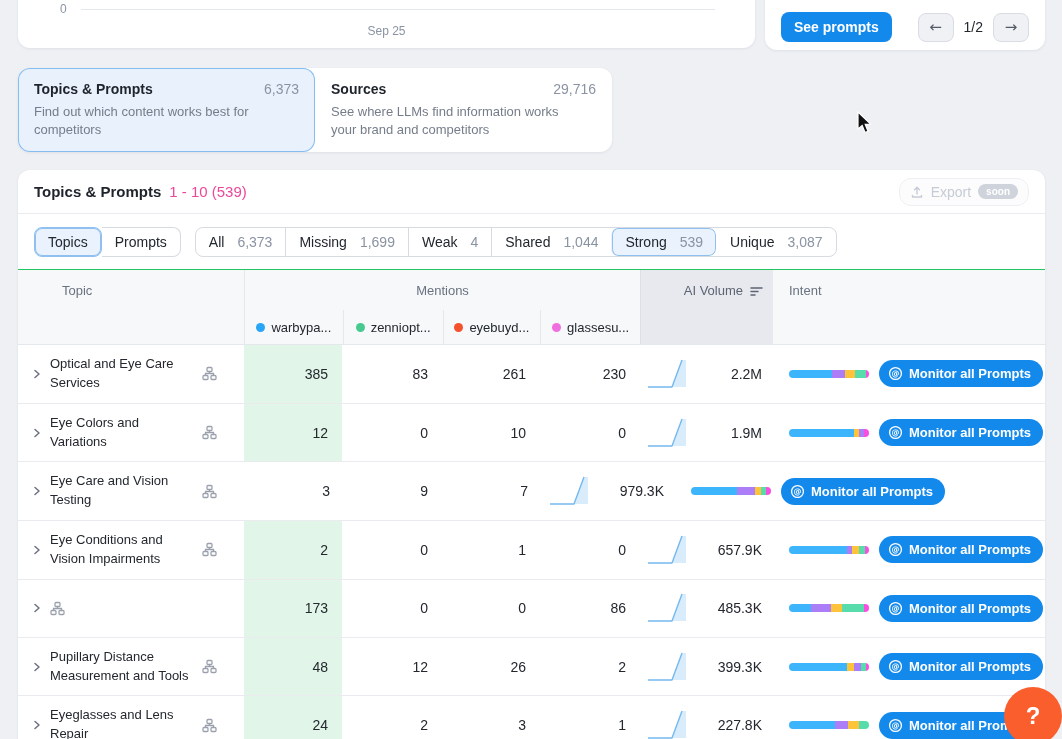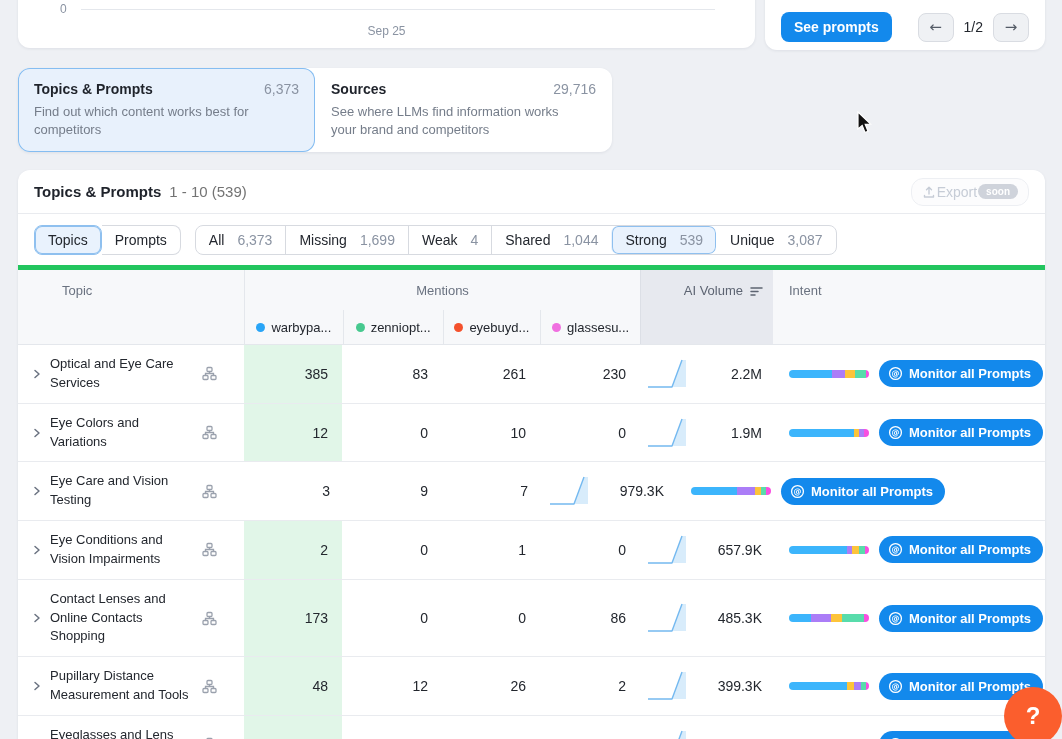--- a/index.html
+++ b/index.html
@@ -42,26 +42,26 @@
   .nav-card-top { display:flex; justify-content:space-between; align-items:baseline; }
   .nav-card-title { font-size:14px; font-weight:700; color:#1f232b; }
   .nav-card-count { font-size:14px; color:#8a93a2; }
   .nav-card-desc { margin-top:6px; font-size:13px; line-height:1.4; color:#757d8a; max-width:250px; }
 
   
   .panel { position:absolute; left:18px; top:170px; width:1027px; height:569px; background:#fff; border-radius:12px 12px 0 0; box-shadow:0 1px 3px rgba(25,39,62,.08); overflow:hidden; }
   .panel-header { height:44px; display:flex; align-items:center; justify-content:space-between; padding:0 16px; border-bottom:1px solid #e9ebef; }
   .panel-title-wrap { display:flex; align-items:baseline; gap:8px; }
   .panel-title { font-size:15px; font-weight:700; color:#1f232b; }
-  .panel-range { font-size:15px; color:#737373; }
-  .export-btn { display:flex; align-items:center; gap:1px; padding:5px 10px; border:1px solid #edeff3; border-radius:12px; background:#fcfcfd; color:#c6ccd6; font-size:14px; cursor:default; font-family:inherit; }
+  .panel-range { font-size:15px; color:#ec4899; }
+  .export-btn { display:flex; align-items:center; gap:7px; padding:5px 10px; border:1px solid #edeff3; border-radius:12px; background:#fcfcfd; color:#c6ccd6; font-size:14px; cursor:default; font-family:inherit; }
   .soon-badge { background:#cfd3db; color:#fff; font-size:10px; font-weight:700; padding:2px 8px; border-radius:9px; }
 
   
-  .filter-bar { height:56px; display:flex; align-items:center; gap:14px; padding:0 16px; border-bottom:5px solid #22c55e; }
+  .filter-bar { height:56px; display:flex; align-items:center; gap:14px; padding:0 16px; border-bottom:1px solid #22c55e; }
   .seg-toggle { display:flex; }
   .seg { padding:6px 13px; font-size:14px; border:1px solid #d7dae0; background:#fff; color:#23272e; cursor:pointer; }
   .seg:first-child { border-radius:8px 0 0 8px; }
   .seg:last-child { border-radius:0 8px 8px 0; border-left:none; }
   .seg.sel { background:#e9f2fd; box-shadow:inset 0 0 0 1px #8fc0ef; border-color:#8fc0ef; border-radius:8px; }
   .filter-group { display:flex; border:1px solid #d7dae0; border-radius:8px; }
   .filter-item { display:flex; align-items:center; gap:13px; padding:6px 13px; font-size:14px; cursor:pointer; border-left:1px solid #d7dae0; }
   .filter-item:first-child { border-left:none; }
   .filter-item .cnt { color:#8a93a2; }
   .filter-item.sel { background:#e9f2fd; box-shadow:inset 0 0 0 1px #8fc0ef; border-radius:7px; border-left-color:transparent; }
@@ -410,21 +410,20 @@
           </button>
        </div>
      </div>
       <div class="tr ">
        <div class="td td-topic">
          <span class="chev">
             <svg width="14" height="14" viewBox="0 0 14 14">
               <path d="M5 3.5 9 7l-4 3.5" fill="none" stroke="#6a7280" stroke-width="1.5" stroke-linecap="round" stroke-linejoin="round"></path>
             </svg>
           </span>
-         <span class="topic-text">Contact Lenses and Online Contacts Shopping</span>
          <span class="tree-ic">
             <svg width="15" height="15" viewBox="0 0 15 15">
               <rect x="5" y="1.5" width="5" height="4" rx="1" fill="none" stroke="#9aa1ad" stroke-width="1.3"></rect>
               <rect x="1" y="9.5" width="5" height="4" rx="1" fill="none" stroke="#9aa1ad" stroke-width="1.3"></rect>
               <rect x="9" y="9.5" width="5" height="4" rx="1" fill="none" stroke="#9aa1ad" stroke-width="1.3"></rect>
               <path d="M7.5 5.5v2M3.5 9.5v-2h8v2" fill="none" stroke="#9aa1ad" stroke-width="1.3"></path>
             </svg>
           </span>
        </div>
        <div class="td td-m w1 green">173</div>

